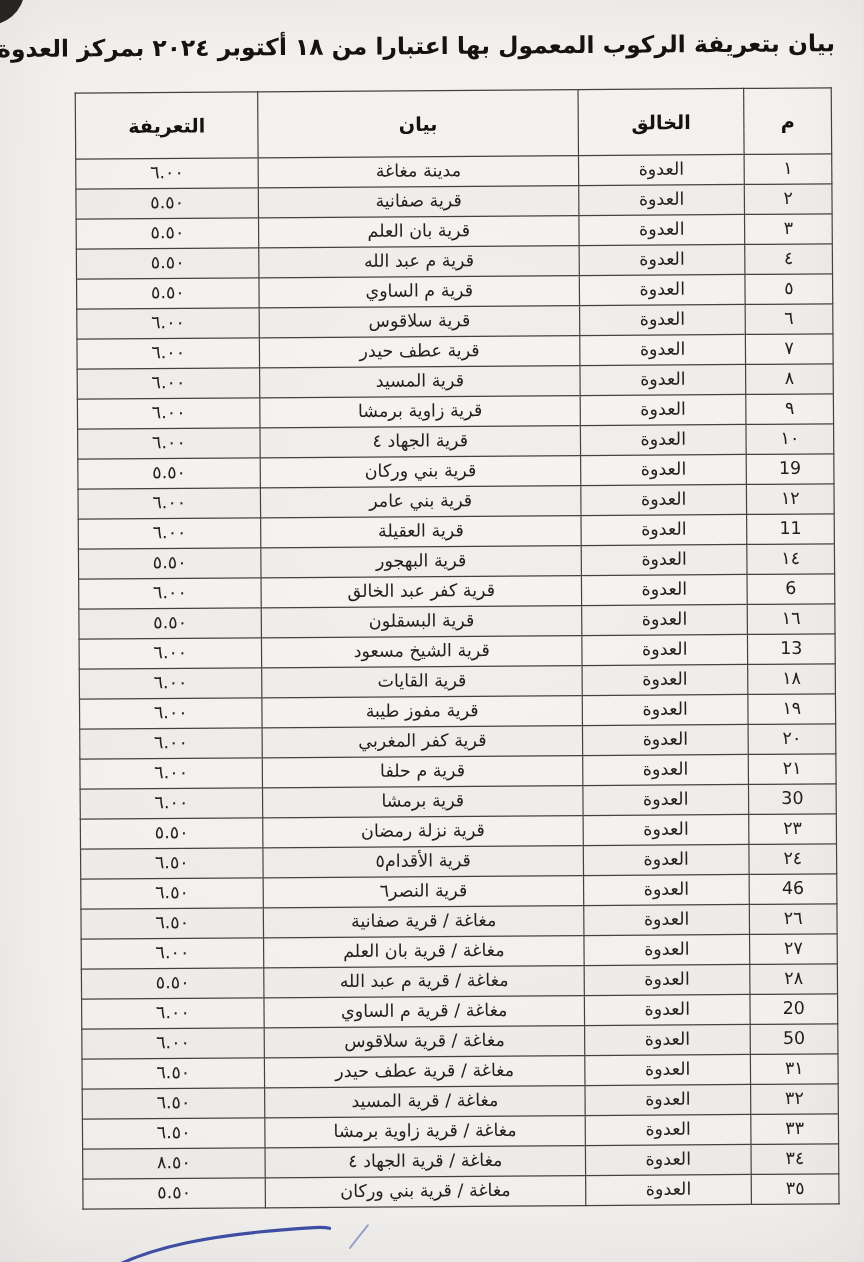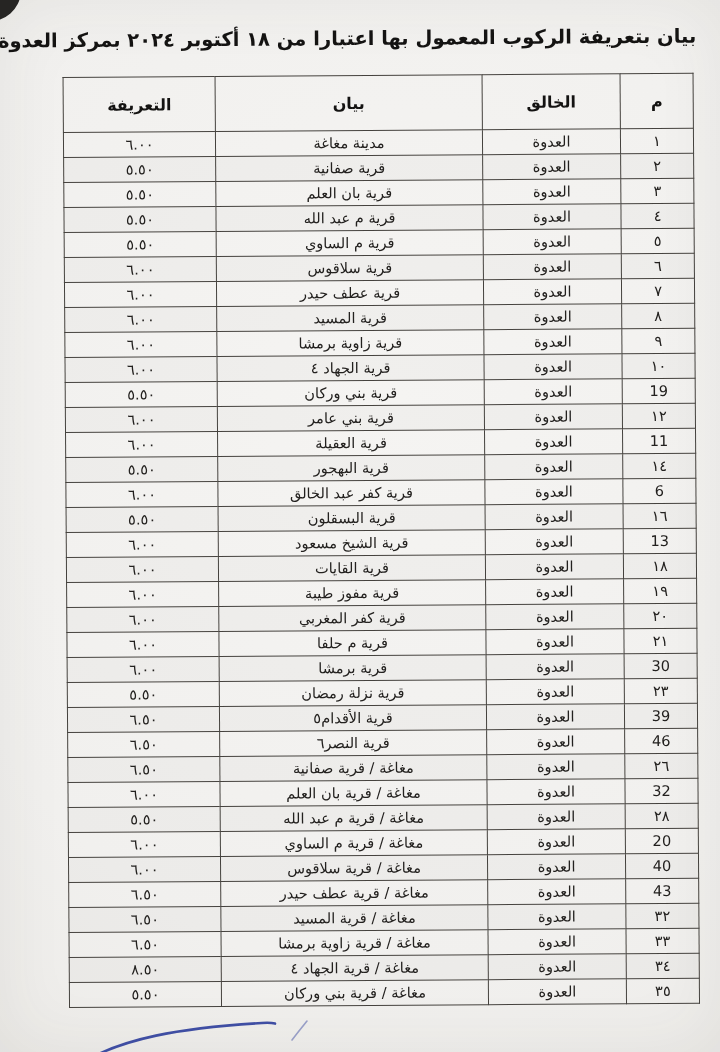--- a/index.html
+++ b/index.html
@@ -255,70 +255,70 @@
   </tr>
 
   <tr>
     <td class="cell-no">٢٣</td>
     <td class="cell-center">العدوة</td>
     <td class="cell-statement">قرية نزلة رمضان</td>
     <td class="cell-fare">٥.٥٠</td>
   </tr>
 
   <tr>
-    <td class="cell-no">39</td>
+    <td class="cell-no">٢٤</td>
     <td class="cell-center">العدوة</td>
     <td class="cell-statement">قرية الأقدام٥</td>
     <td class="cell-fare">٦.٥٠</td>
   </tr>
 
   <tr>
     <td class="cell-no">46</td>
     <td class="cell-center">العدوة</td>
     <td class="cell-statement">قرية النصر٦</td>
     <td class="cell-fare">٦.٥٠</td>
   </tr>
 
   <tr>
     <td class="cell-no">٢٦</td>
     <td class="cell-center">العدوة</td>
     <td class="cell-statement">مغاغة / قرية صفانية</td>
     <td class="cell-fare">٦.٥٠</td>
   </tr>
 
   <tr>
-    <td class="cell-no">32</td>
+    <td class="cell-no">٢٧</td>
     <td class="cell-center">العدوة</td>
     <td class="cell-statement">مغاغة / قرية بان العلم</td>
     <td class="cell-fare">٦.٠٠</td>
   </tr>
 
   <tr>
     <td class="cell-no">٢٨</td>
     <td class="cell-center">العدوة</td>
     <td class="cell-statement">مغاغة / قرية م عبد الله</td>
     <td class="cell-fare">٥.٥٠</td>
   </tr>
 
   <tr>
     <td class="cell-no">20</td>
     <td class="cell-center">العدوة</td>
     <td class="cell-statement">مغاغة / قرية م الساوي</td>
     <td class="cell-fare">٦.٠٠</td>
   </tr>
 
   <tr>
-    <td class="cell-no">40</td>
+    <td class="cell-no">50</td>
     <td class="cell-center">العدوة</td>
     <td class="cell-statement">مغاغة / قرية سلاقوس</td>
     <td class="cell-fare">٦.٠٠</td>
   </tr>
 
   <tr>
-    <td class="cell-no">43</td>
+    <td class="cell-no">٣١</td>
     <td class="cell-center">العدوة</td>
     <td class="cell-statement">مغاغة / قرية عطف حيدر</td>
     <td class="cell-fare">٦.٥٠</td>
   </tr>
 
   <tr>
     <td class="cell-no">٣٢</td>
     <td class="cell-center">العدوة</td>
     <td class="cell-statement">مغاغة / قرية المسيد</td>
     <td class="cell-fare">٦.٥٠</td>

